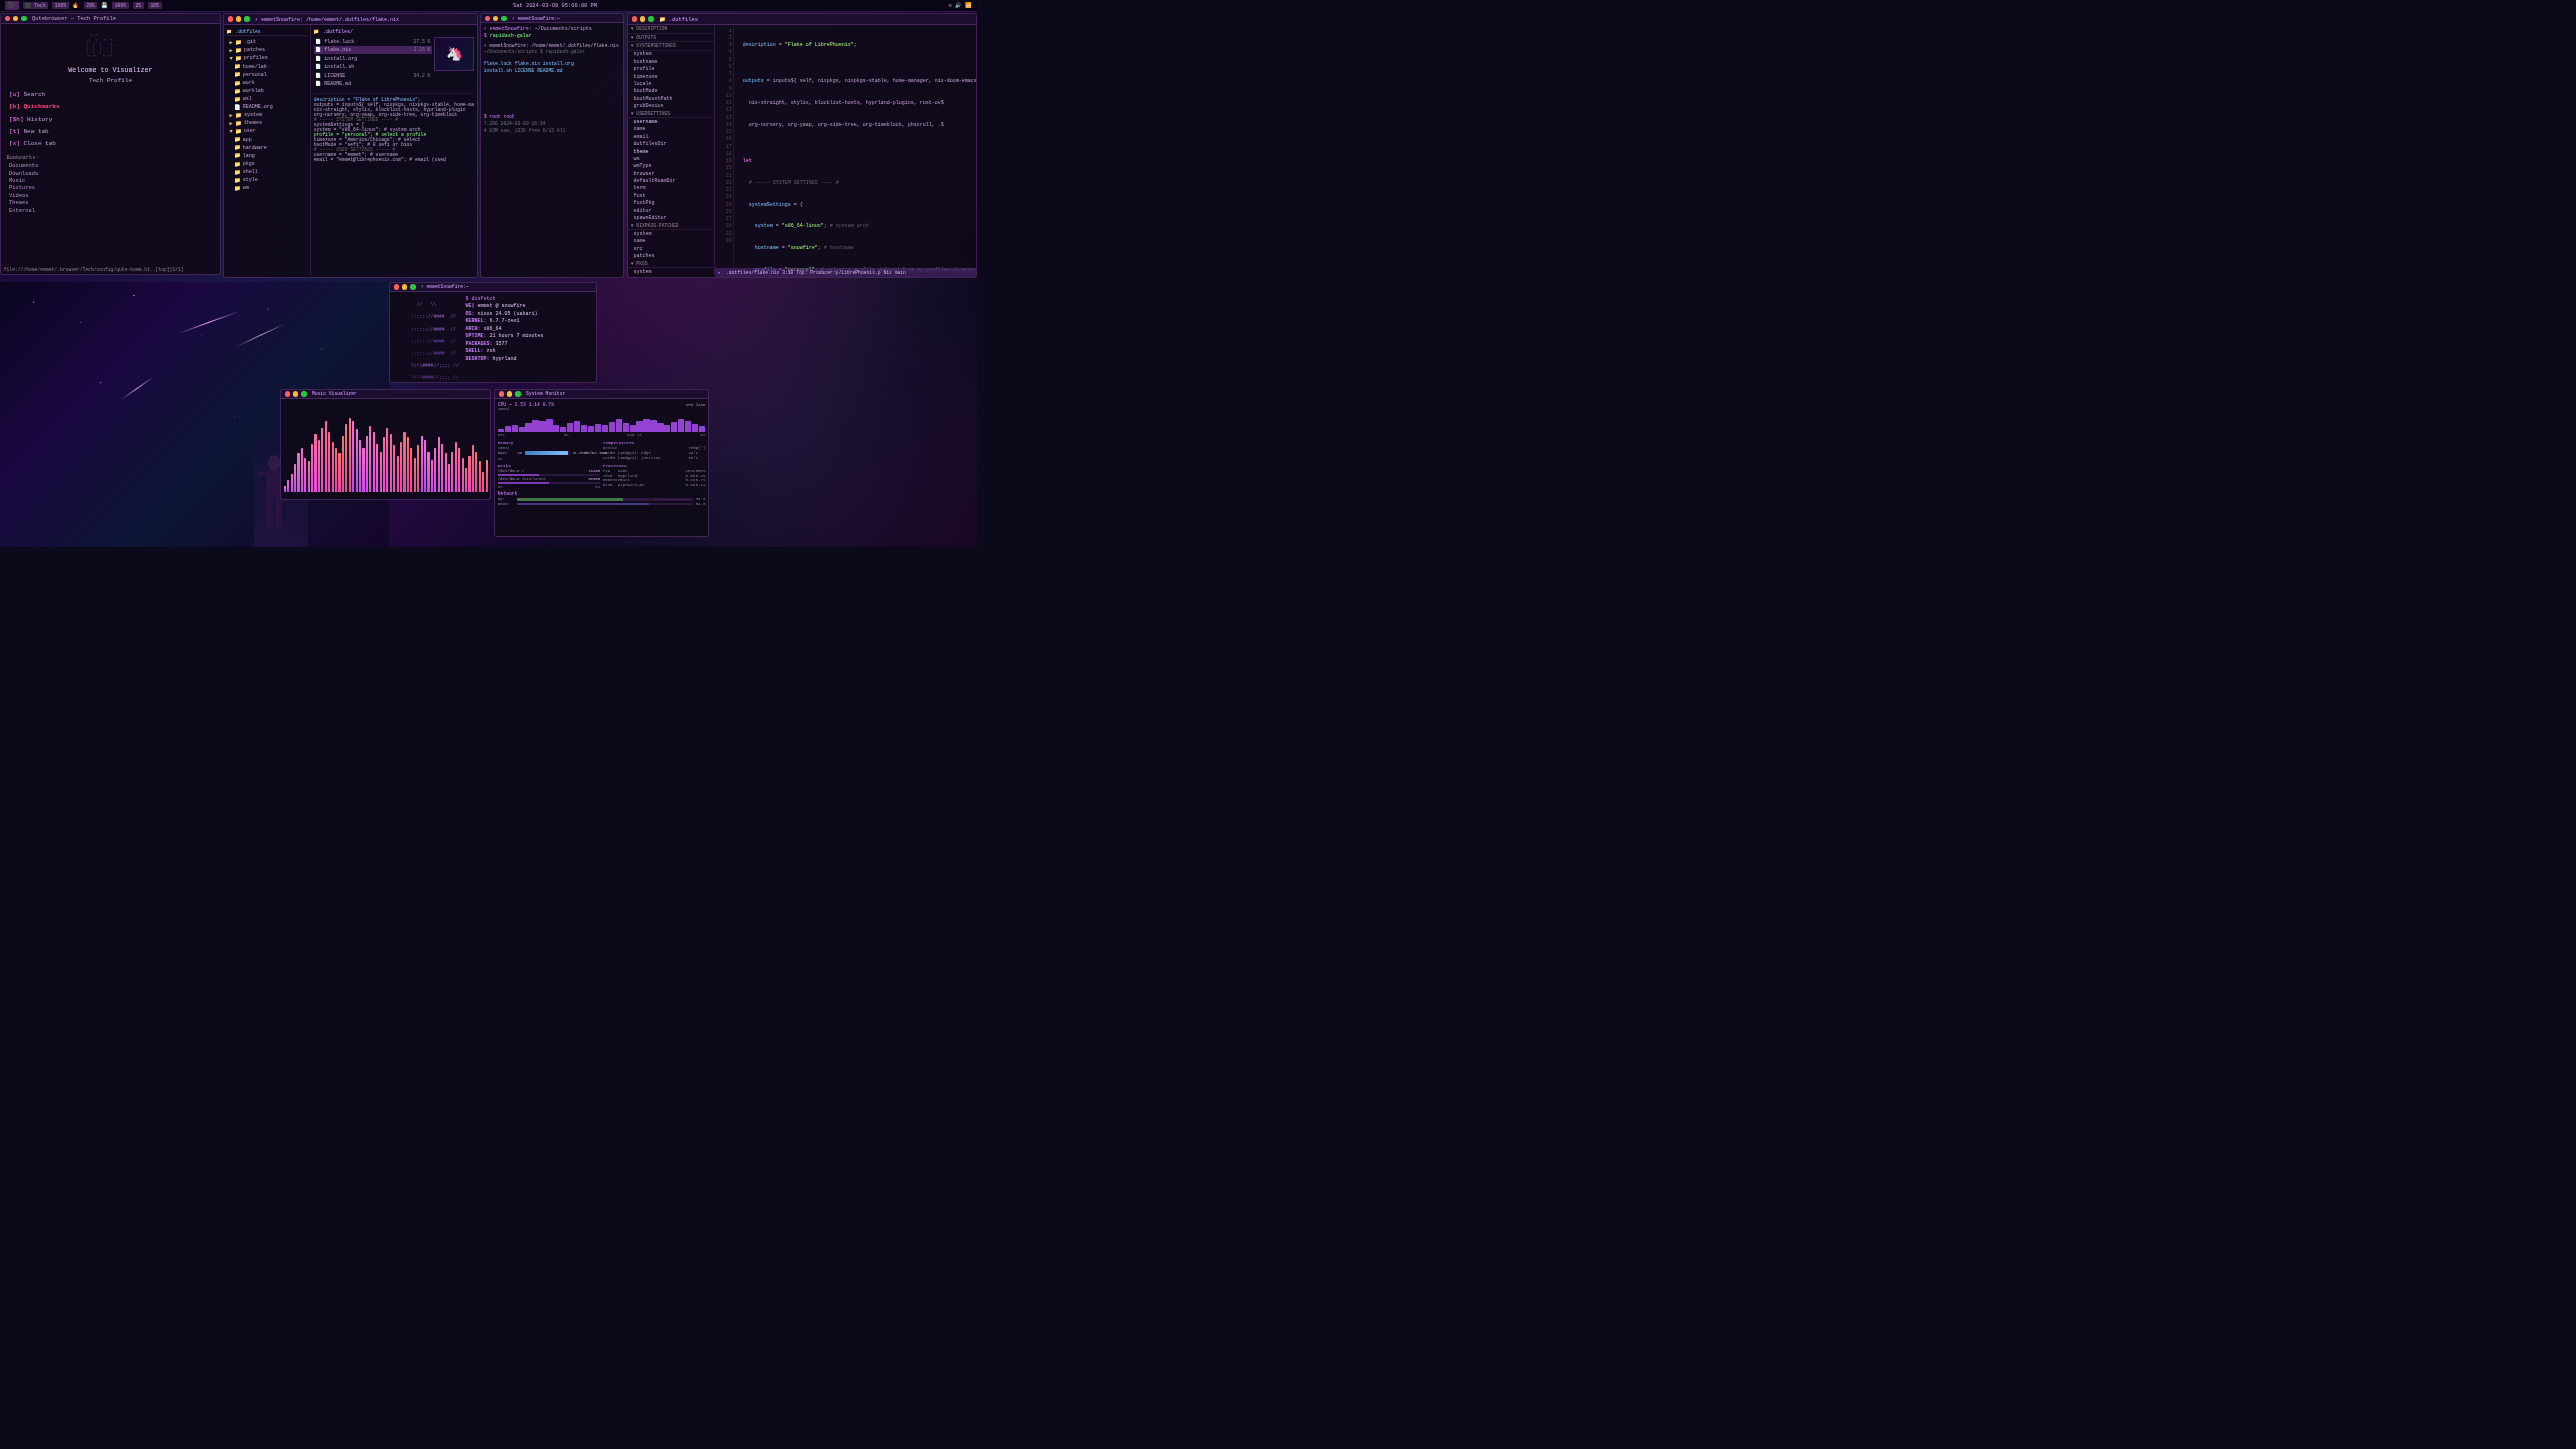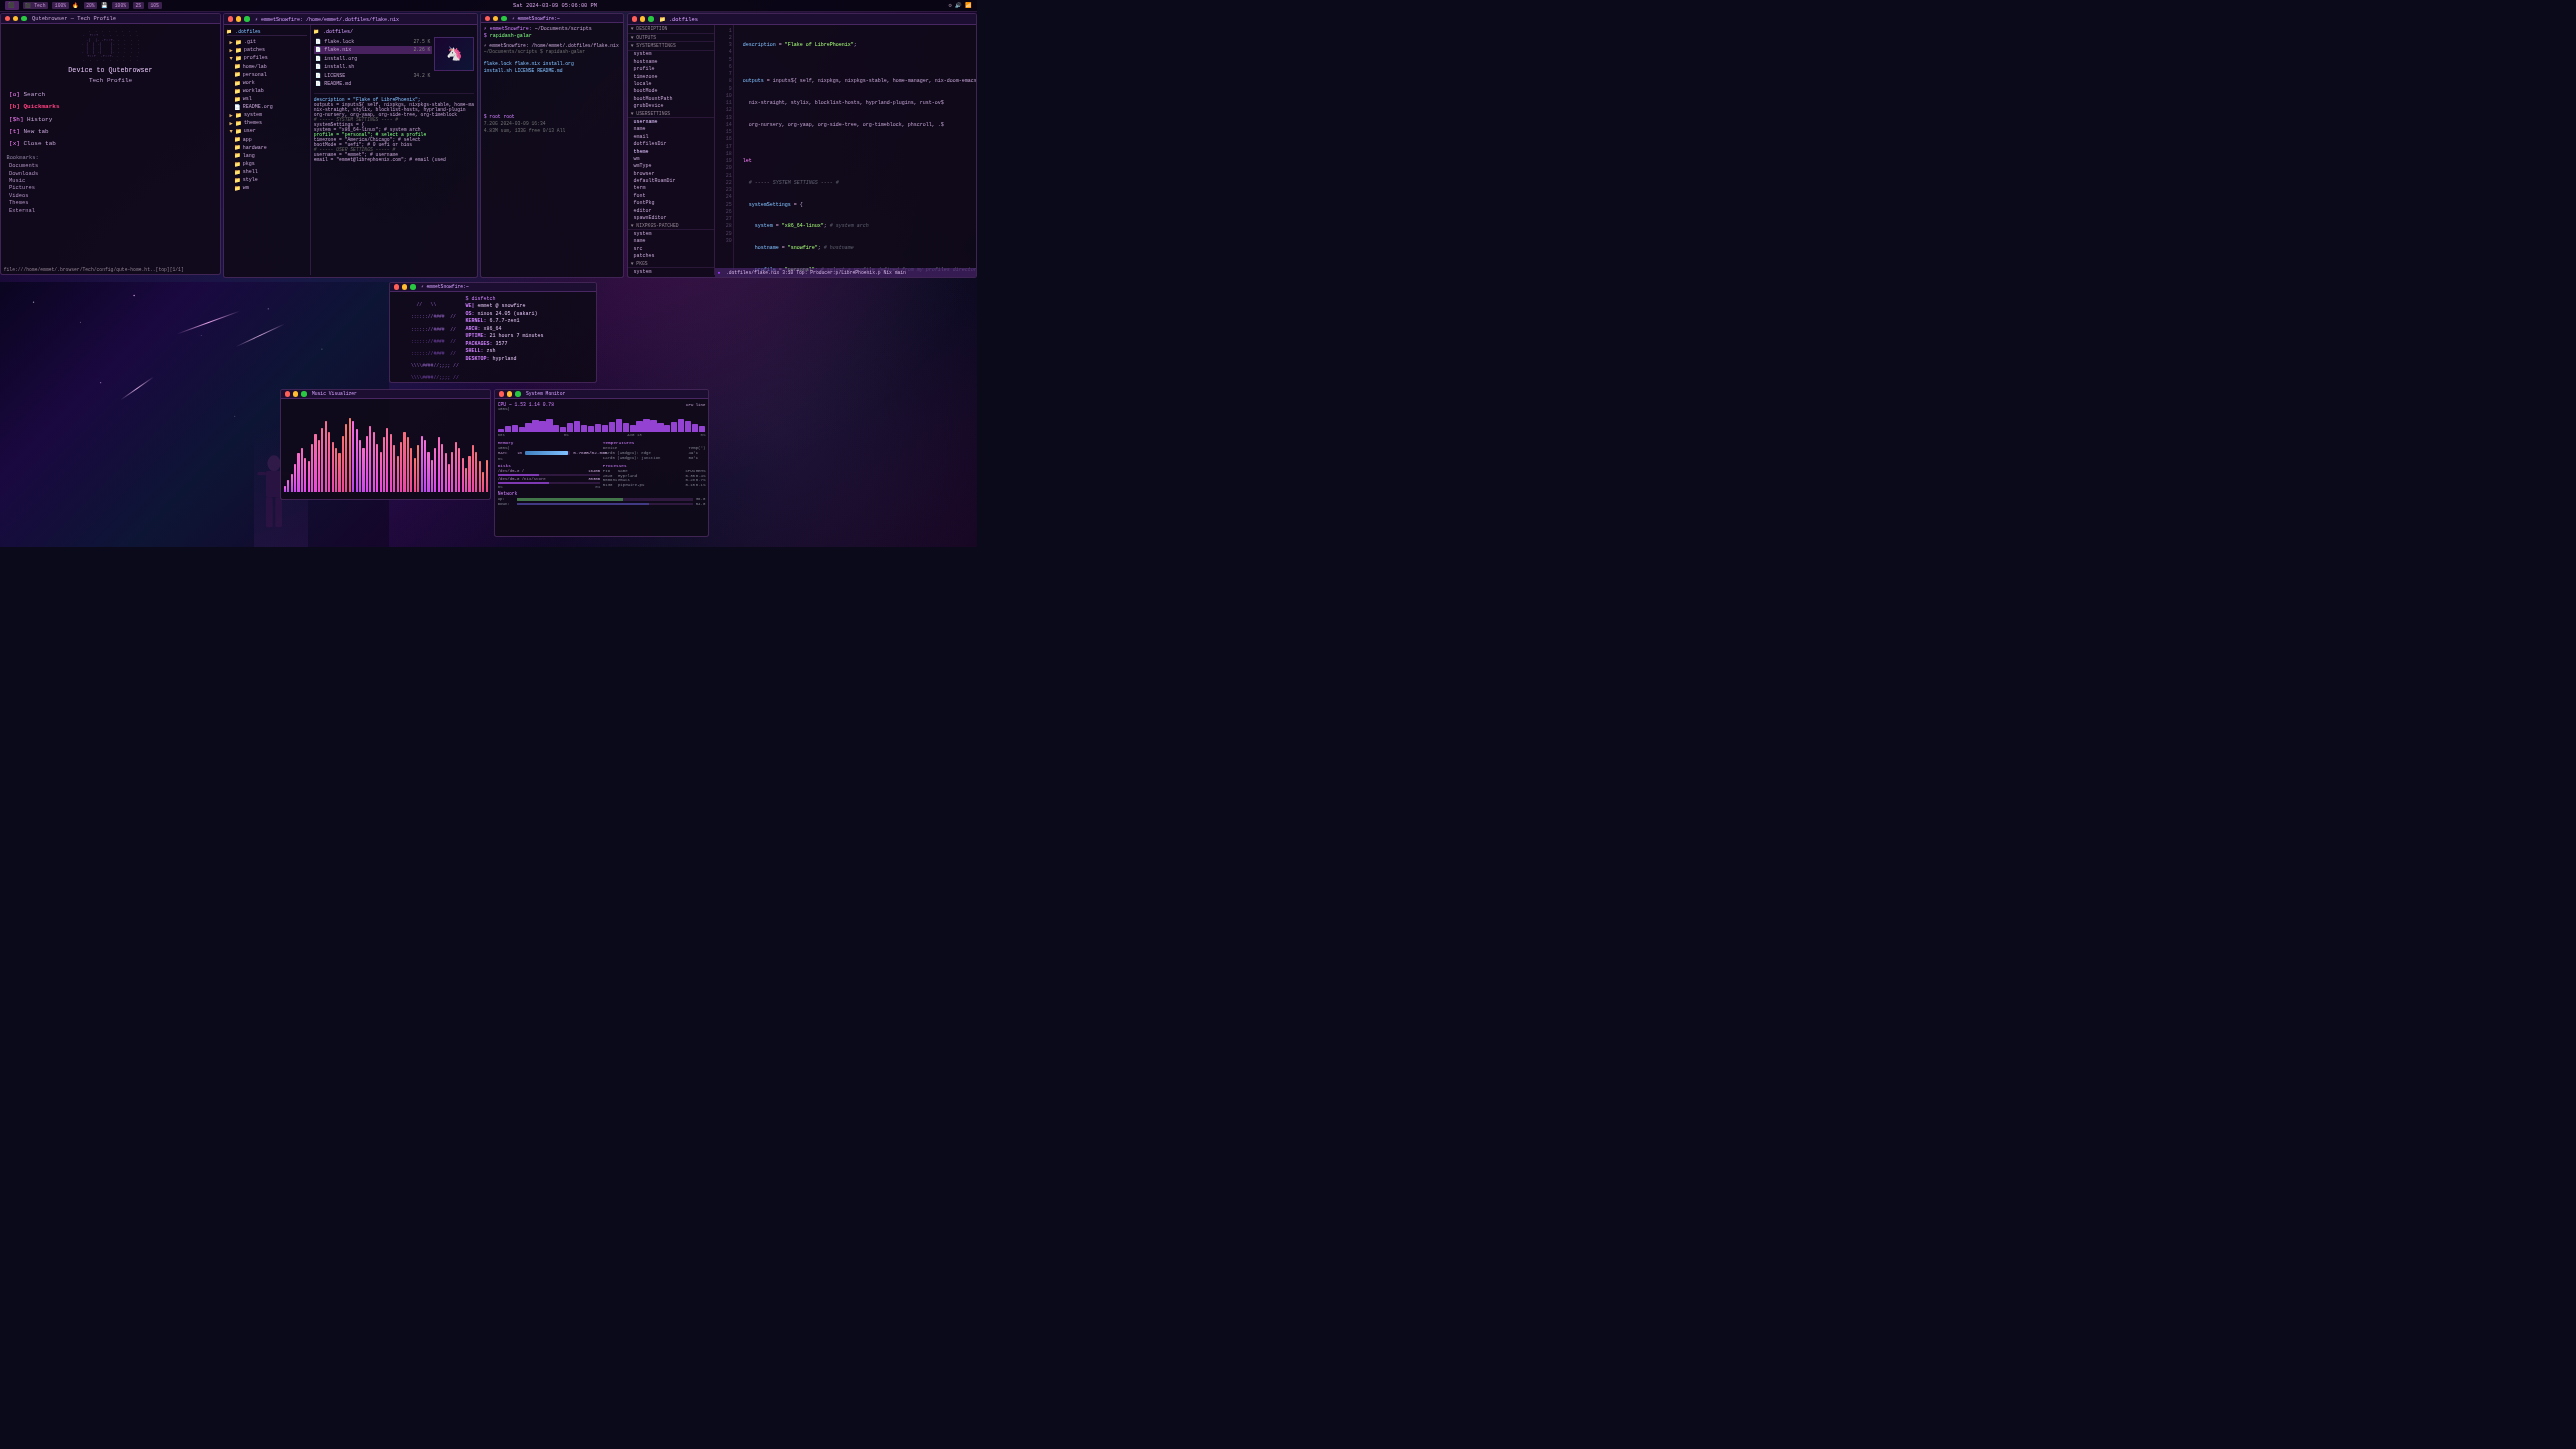--- a/index.html
+++ b/index.html
@@ -586,21 +586,21 @@
     <div class="ascii-logo">
       <pre style="color:rgba(180,120,220,0.5);font-size:3.7px;line-height:1.1">  .  .  .  .  .  .  .  .
 .  +--+  .  .  .  .  .  .
   .|  |. .+--+. .  .  .  .
 . |  | .|    |. .  .  .  .
   |  |  |    |  .  .  .  .
 . |  | .|    |. .  .  .  .
   +--+  .+--+. .  .  .  .
 .  .  .  .  .  .  .  .  .</pre>
     </div>
-    <div class="browser-title">Device to Qutebrowser</div>
+    <div class="browser-title">Welcome to Visualizer</div>
     <div class="browser-subtitle">Tech Profile</div>
     <div>
       <div class="browser-menu-item">
         <span class="menu-key">[o]</span>
         <span class="menu-label"> Search</span>
       </div>
       <div class="browser-menu-item">
         <span class="menu-active">[b] Quickmarks</span>
       </div>
       <div class="browser-menu-item">

